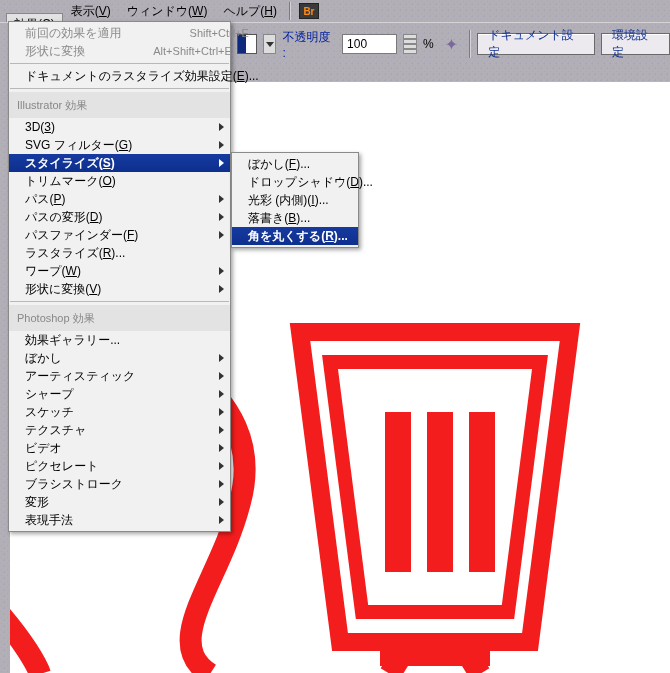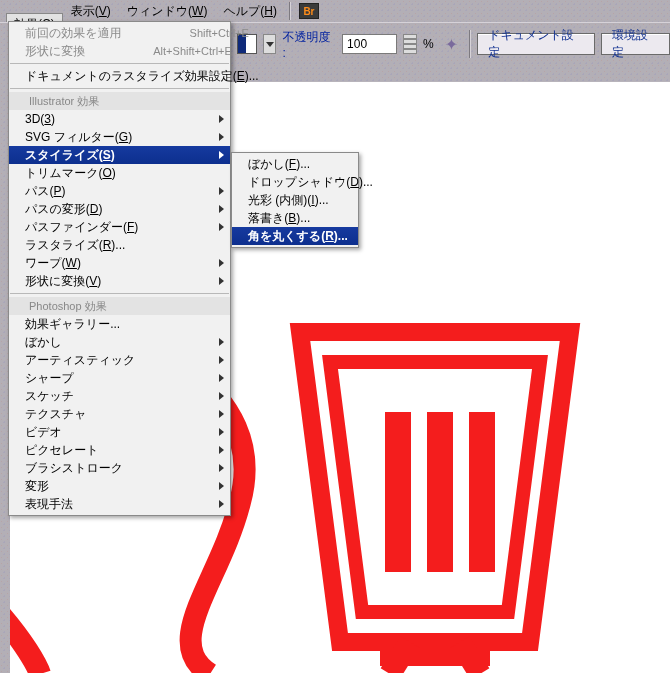--- a/index.html
+++ b/index.html
@@ -111,21 +111,21 @@
     width:0;height:0;border-top:4px solid transparent;border-bottom:4px solid transparent;border-left:5px solid #333;
   }
   .menu .row.sel {
     background: linear-gradient(#163a9f,#0d2f8e); color:#fff;font-weight:bold;
   }
   .menu .row.sel.hasub::after { border-left-color:#fff; }
   .menu hr {
     border:none; border-top:1px solid #b8b8b8; margin:3px 1px;
   }
   .menu .section {
-    height:18px; display:flex; align-items:center; padding:0 20px;
+    height:26px; display:flex; align-items:center; padding:0 8px;
     background:#e3e3e3; color:#888; font-size:11px;
   }
 
   #menu1 { left:8px; top:21px; width:223px; }
   #menu2 { left:231px; top:152px; width:128px; }
 
 </style>
 </head>
 <body>
 

